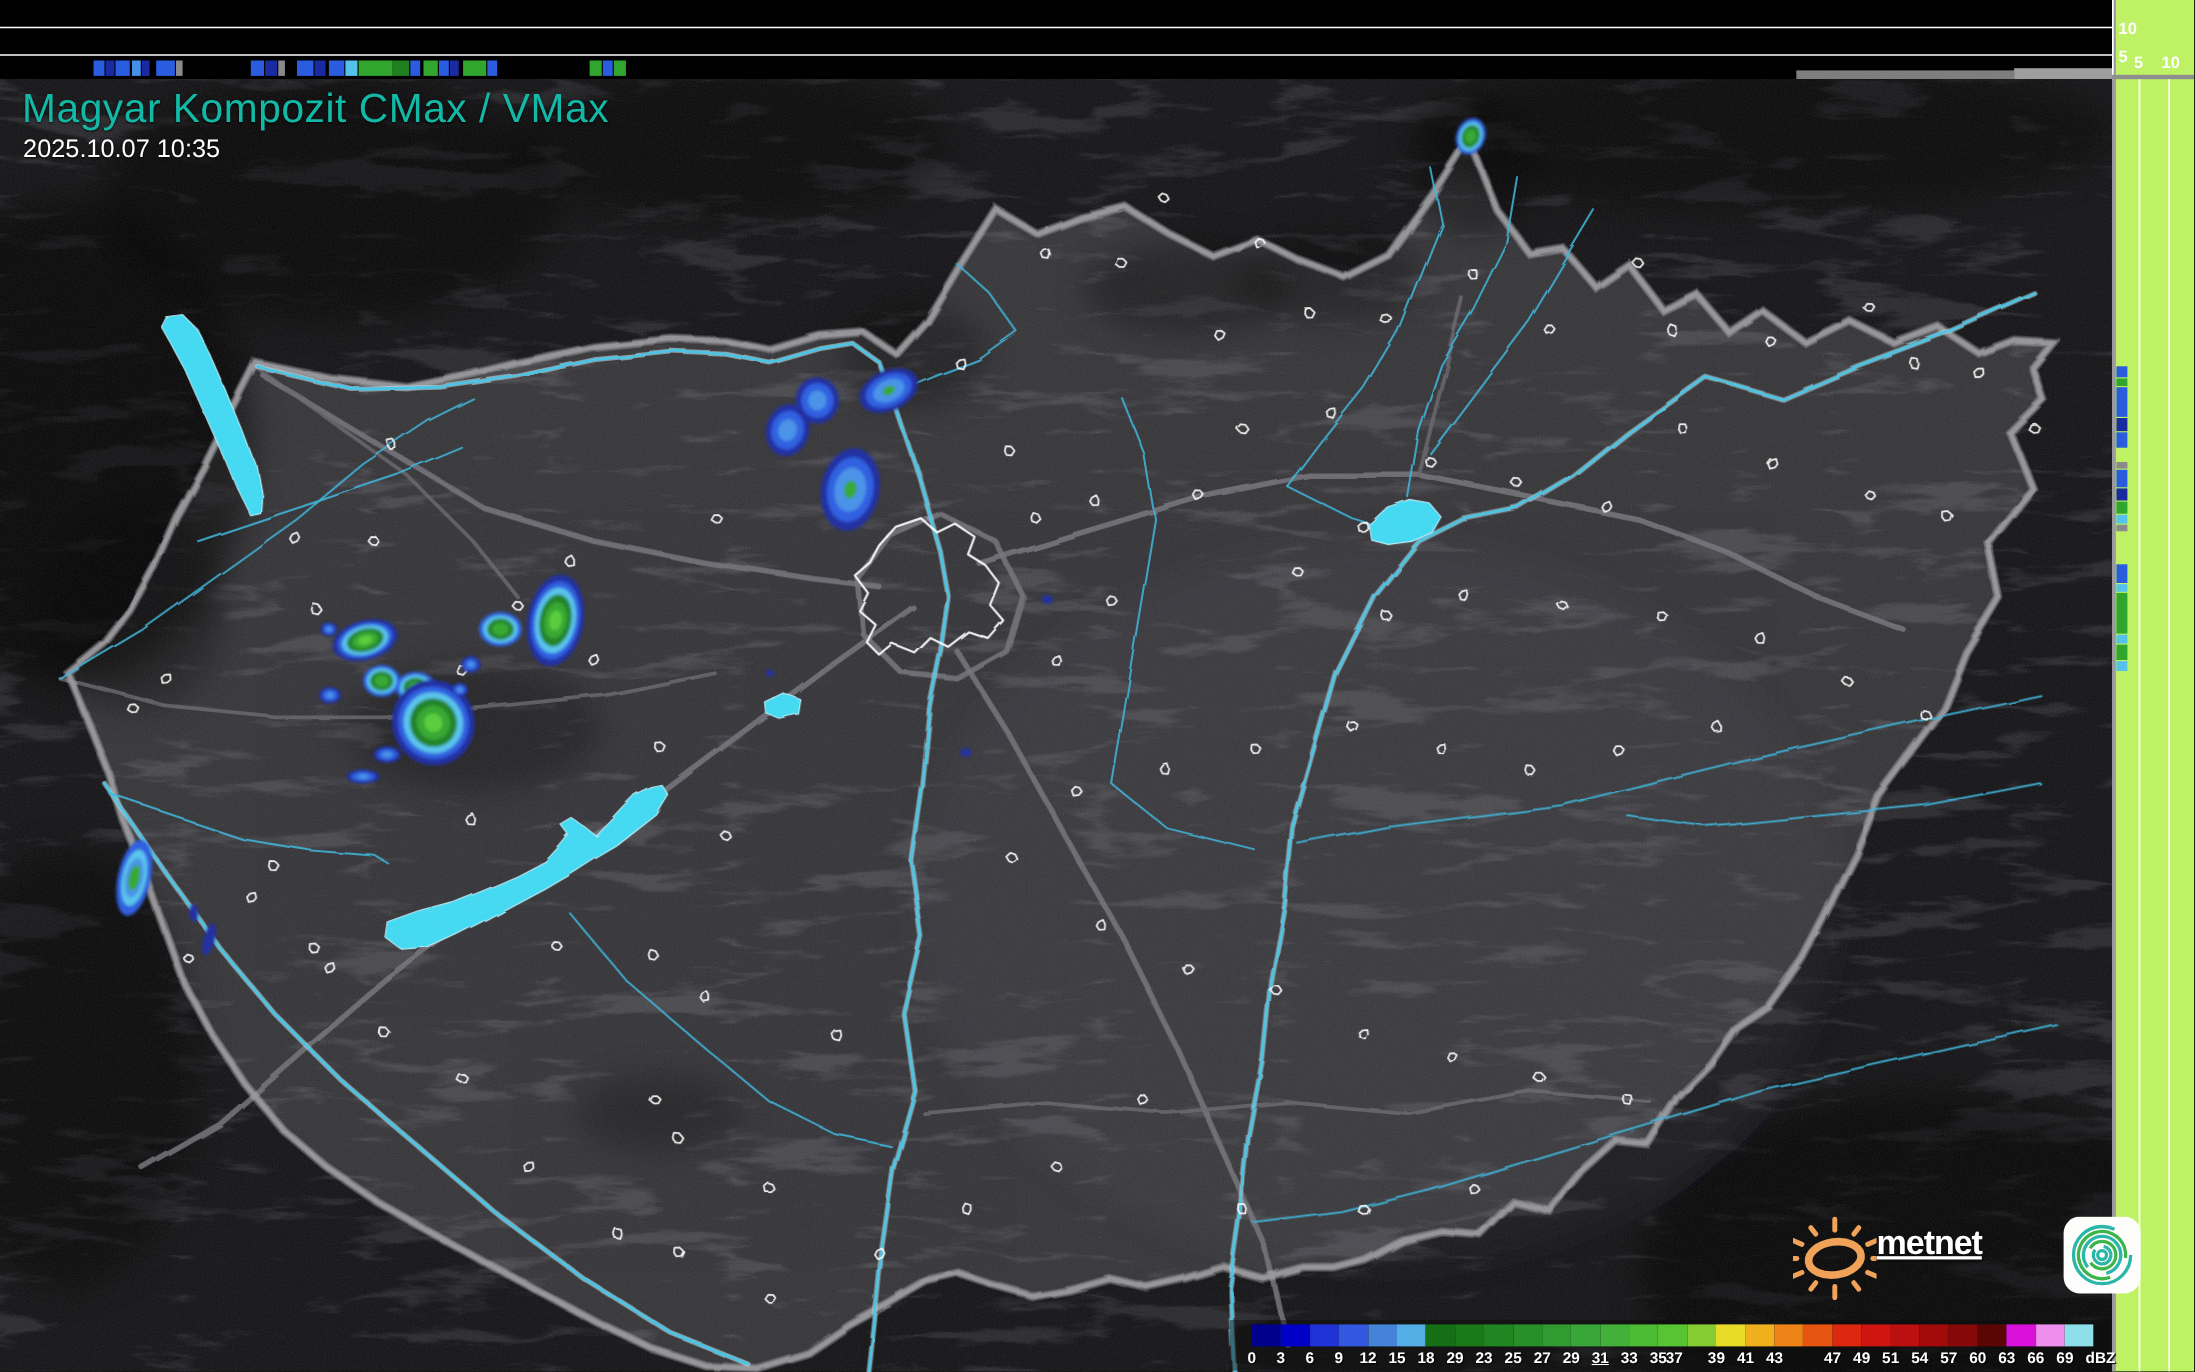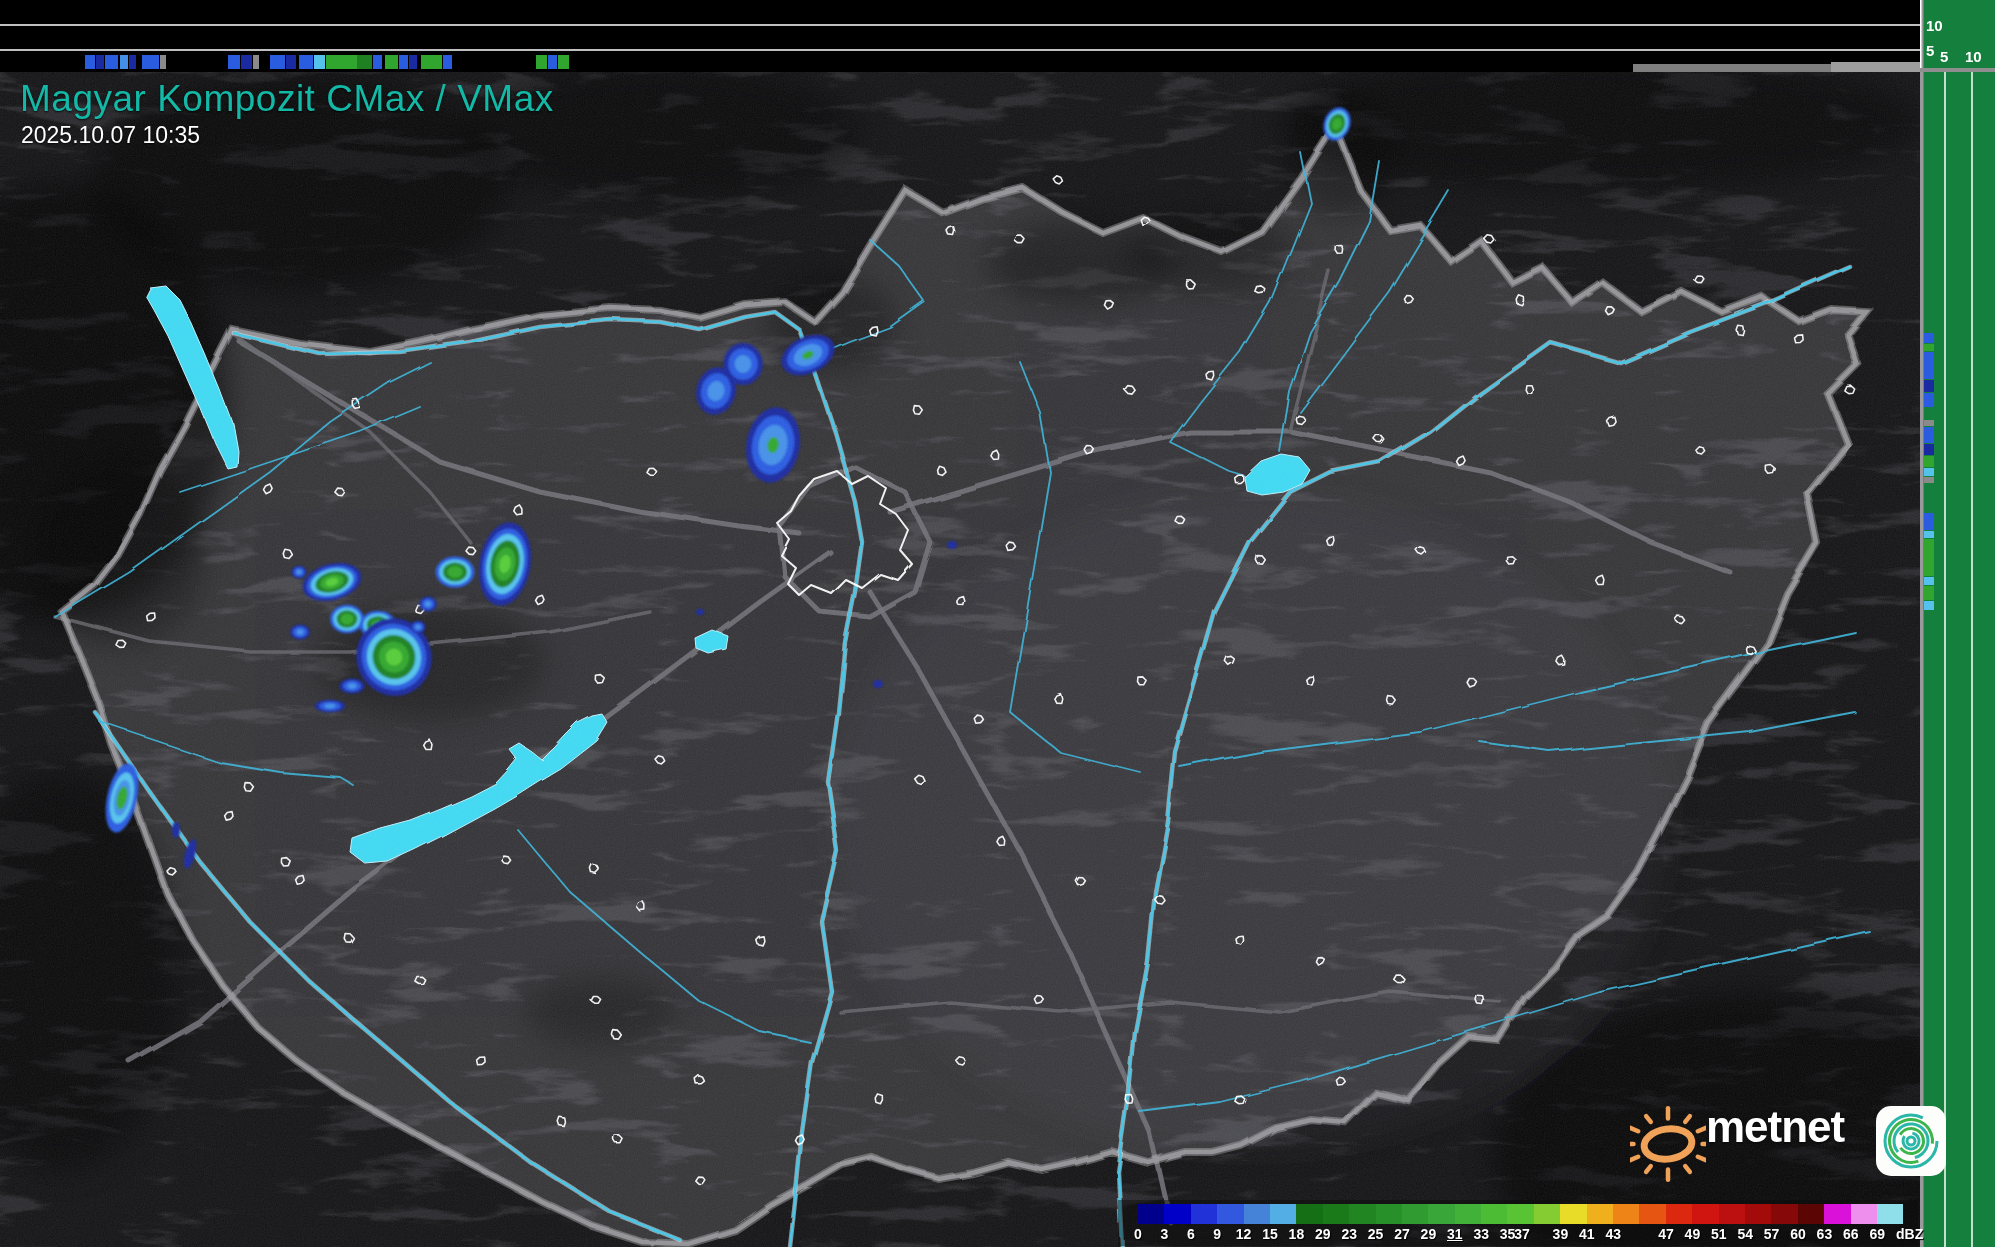--- a/index.html
+++ b/index.html
@@ -1,40 +1,40 @@
 <!DOCTYPE html>
 <html><head>
 <meta charset="utf-8">
 <style>
   html,body{margin:0;padding:0;background:#000;}
   #stage{position:relative;width:1995px;height:1247px;overflow:hidden;background:#000;
          font-family:"Liberation Sans",sans-serif;}
   
   #top-panel{position:absolute;left:0;top:0;width:1920px;height:72px;background:#000;}
   
-  #right-panel{position:absolute;left:1920px;top:0;width:75px;height:1247px;background:#15803d;}
+  #right-panel{position:absolute;left:1920px;top:0;width:75px;height:1247px;background:#bef264;}
   
   #map-wrap{position:absolute;left:0;top:72px;width:1920px;height:1175px;background:#2b2b2f;}
   #map{position:absolute;left:0;top:0;}
   #title{position:absolute;left:20px;top:6px;color:#14b8a6;font-size:37px;letter-spacing:.5px;
          text-shadow:0 1px 2px rgba(0,0,0,.8);}
   #timestamp{position:absolute;left:21px;top:50px;color:#fff;font-size:23px;
          text-shadow:0 1px 2px rgba(0,0,0,.8);}
   
   #colorbar{position:absolute;left:1118px;top:1128px;width:800px;height:46px;
             background:rgba(10,10,12,.45);}
   #cb-bar{position:absolute;left:20px;top:4px;height:20px;display:flex;}
   .cb-seg{height:20px;}
   #cb-labels{position:absolute;left:20px;top:26px;height:18px;width:780px;}
   .cb-tick{position:absolute;top:0;transform:translateX(-50%);color:#fff;font-size:14px;
            font-weight:bold;text-shadow:1px 1px 1px #000;}
   
   #logo{position:absolute;left:1630px;top:1028px;width:280px;height:84px;}
-  #logo-text{position:absolute;left:76px;top:2px;color:#fff;font-size:44px;font-weight:bold;
-             letter-spacing:-1px;text-shadow:0 1px 3px rgba(0,0,0,.6);}
+  #logo-text{position:absolute;left:76px;top:12px;color:#fff;font-size:31px;font-weight:bold;
+             letter-spacing:-1px;text-shadow:0 1px 3px rgba(0,0,0,.6);text-decoration:underline;}
   #app-icon{position:absolute;left:246px;top:6px;width:70px;height:70px;background:#fdfdfb;
             border-radius:15px;}
 </style>
 </head>
 <body>
 
 <div id="stage">
 
   <div id="top-panel">
     <svg id="top-svg" width="1920" height="72">

